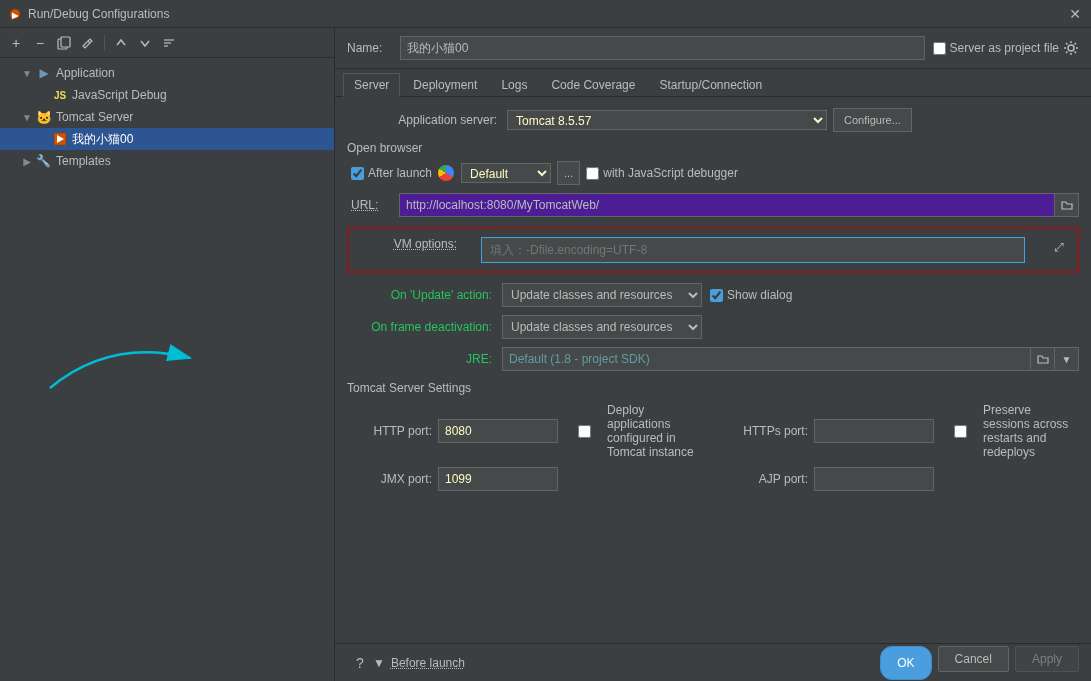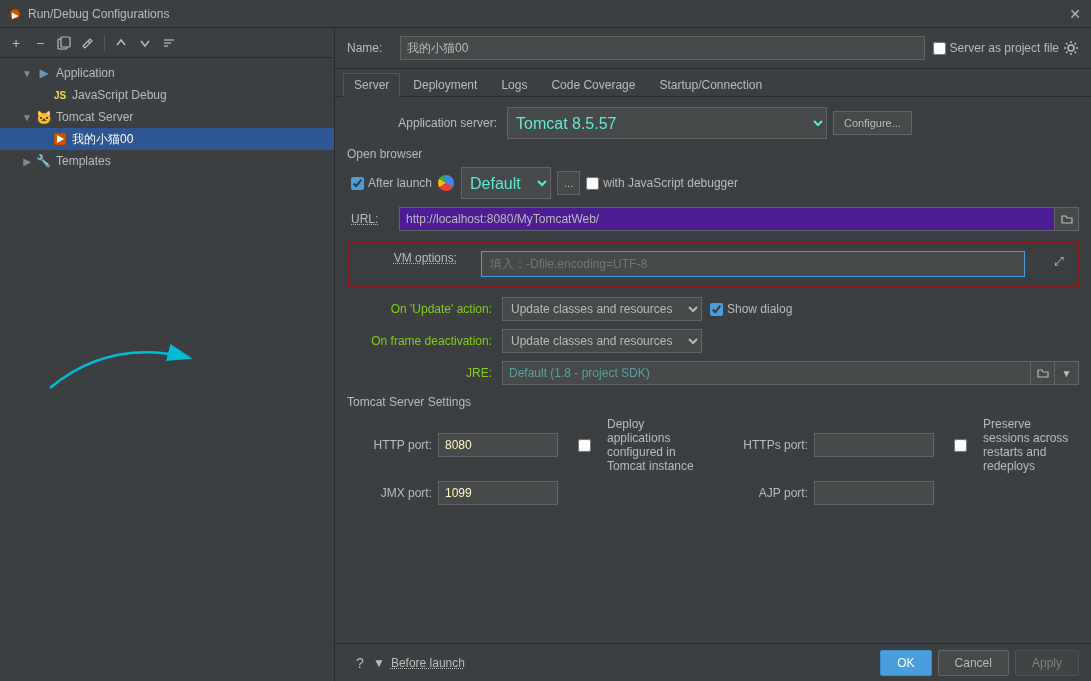--- a/index.html
+++ b/index.html
@@ -242,26 +242,26 @@
       cursor: pointer;
     }
 
     input[type="checkbox"] {
       width: 13px;
       height: 13px;
       accent-color: #4a9ede;
     }
 
     .browser-select {
-      height: 32px;
-      background: #45494a;
-      border: 1px solid #646464;
-      color: #5eead4;
+      height: 20px;
+      background: #45494a;
+      border: 1px solid #646464;
+      color: #fef9c3;
       padding: 2px 4px;
-      font-size: 16px;
+      font-size: 12px;
       outline: none;
       cursor: pointer;
       min-width: 90px;
     }
 
     .btn-dots {
       height: 24px;
       padding: 0 6px;
       background: #45494a;
       border: 1px solid #646464;
@@ -368,21 +368,21 @@
 
     
     .update-row {
       display: flex;
       align-items: center;
       margin-bottom: 8px;
     }
 
     .update-label {
       width: 155px;
-      color: #84cc16;
+      color: #22c55e;
       font-size: 12px;
       text-align: right;
       padding-right: 10px;
       flex-shrink: 0;
     }
 
     .update-select {
       height: 24px;
       background: #45494a;
       border: 1px solid #646464;
@@ -520,28 +520,28 @@
       color: #bbbbbb;
       font-size: 12px;
     }
 
     .bottom-buttons {
       display: flex;
       gap: 6px;
     }
 
     .btn-primary {
-      height: 26px;
+      height: 34px;
       padding: 0 16px;
       background: #4a9ede;
       border: 1px solid #3a8ece;
       color: #ffffff;
       cursor: pointer;
       font-size: 12px;
-      border-radius: 2px;
+      border-radius: 12px;
     }
 
     .btn-secondary {
       height: 26px;
       padding: 0 16px;
       background: #45494a;
       border: 1px solid #646464;
       color: #bbbbbb;
       cursor: pointer;
       font-size: 12px;

